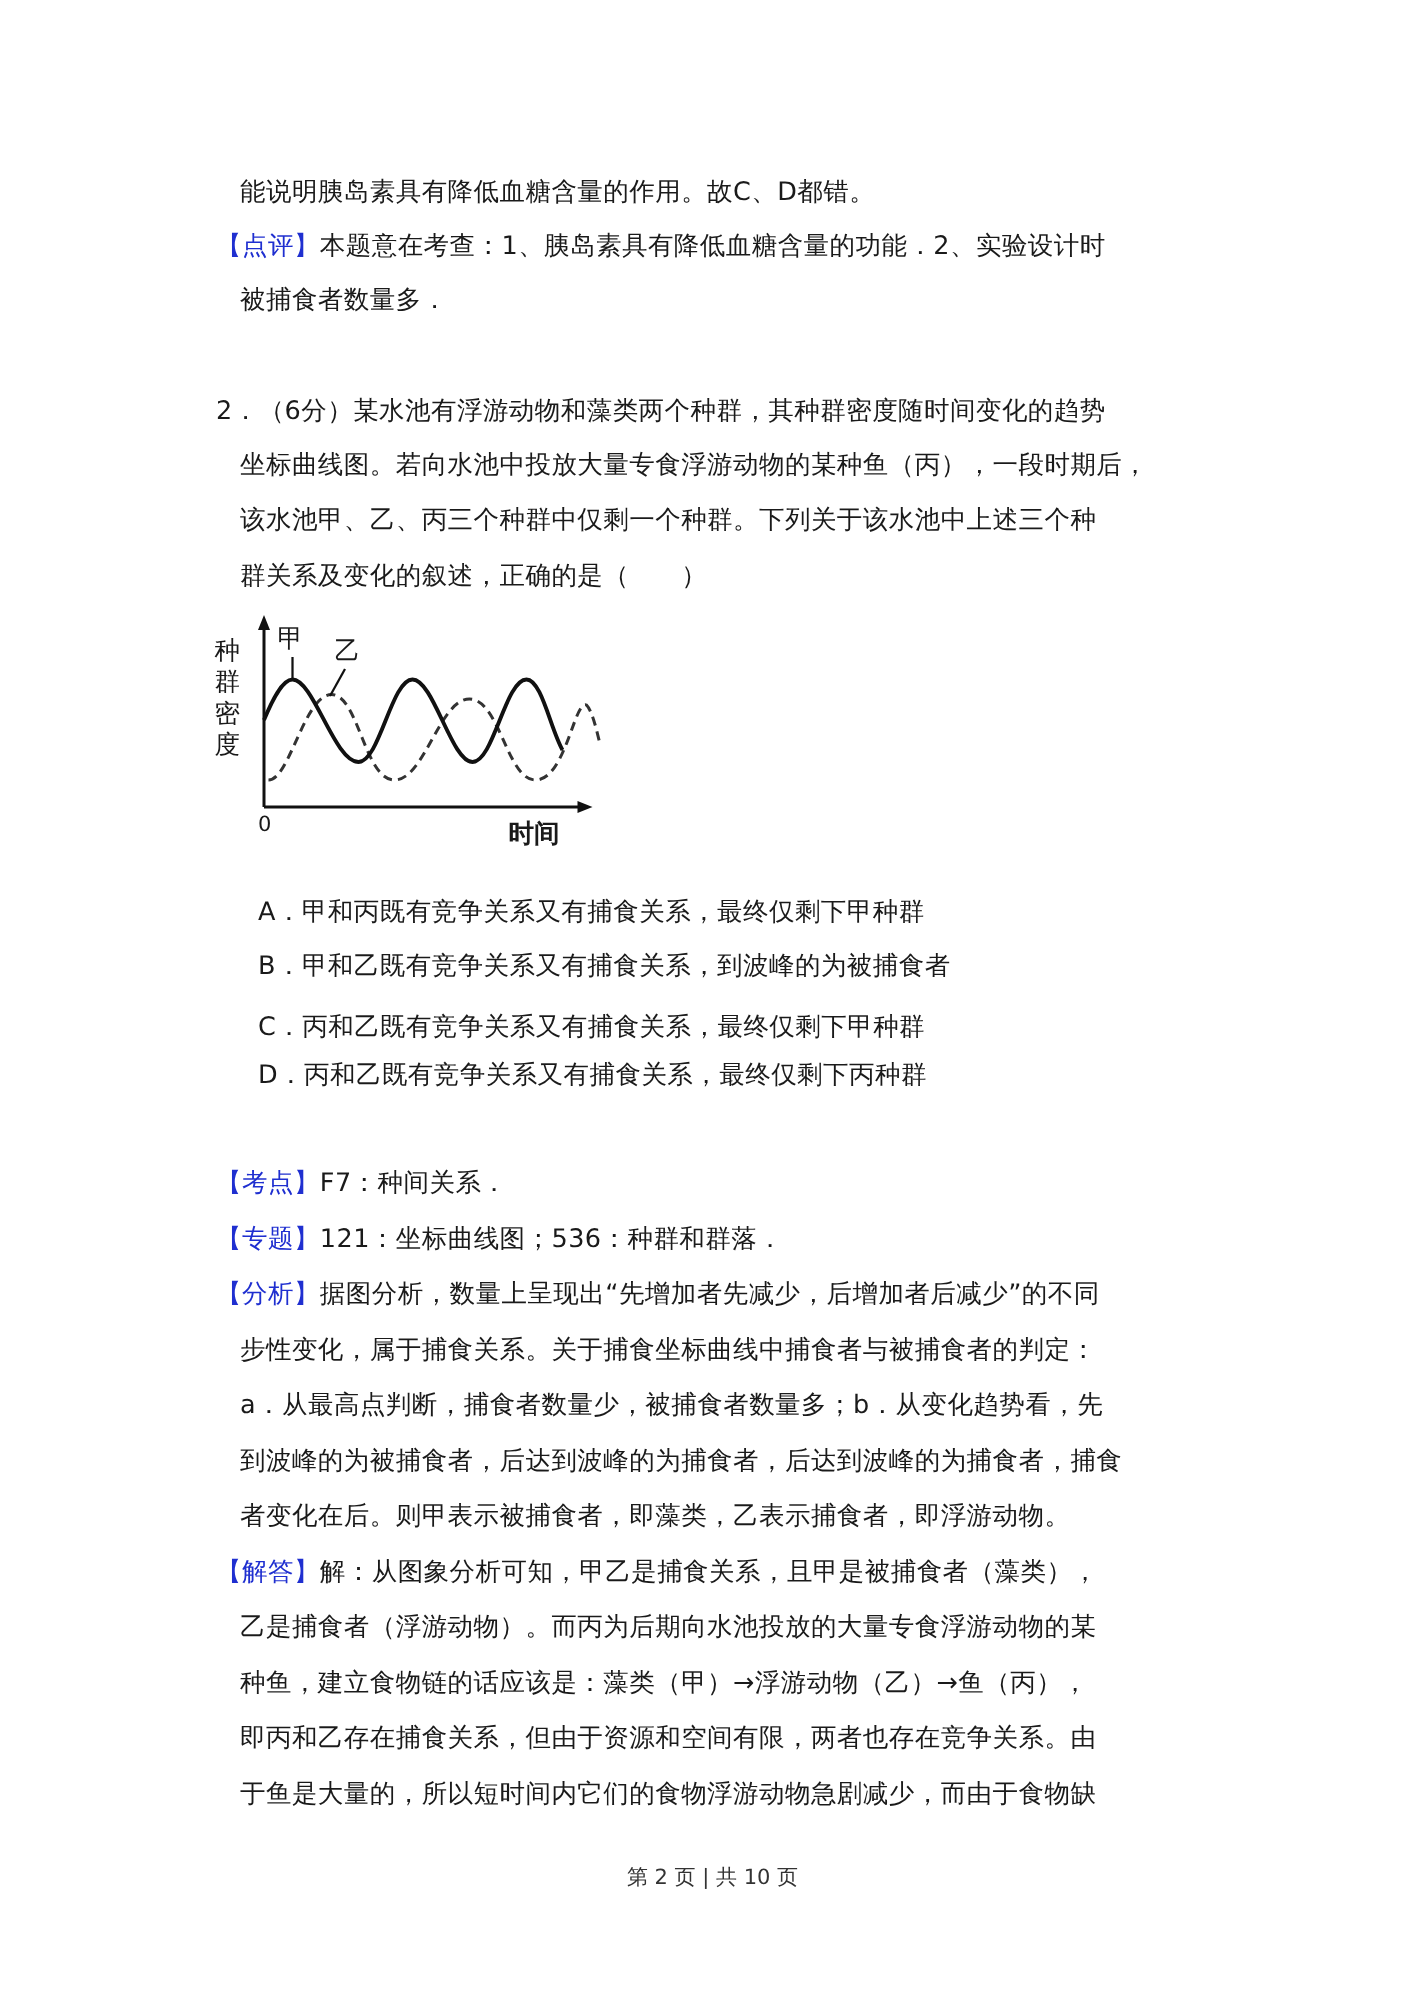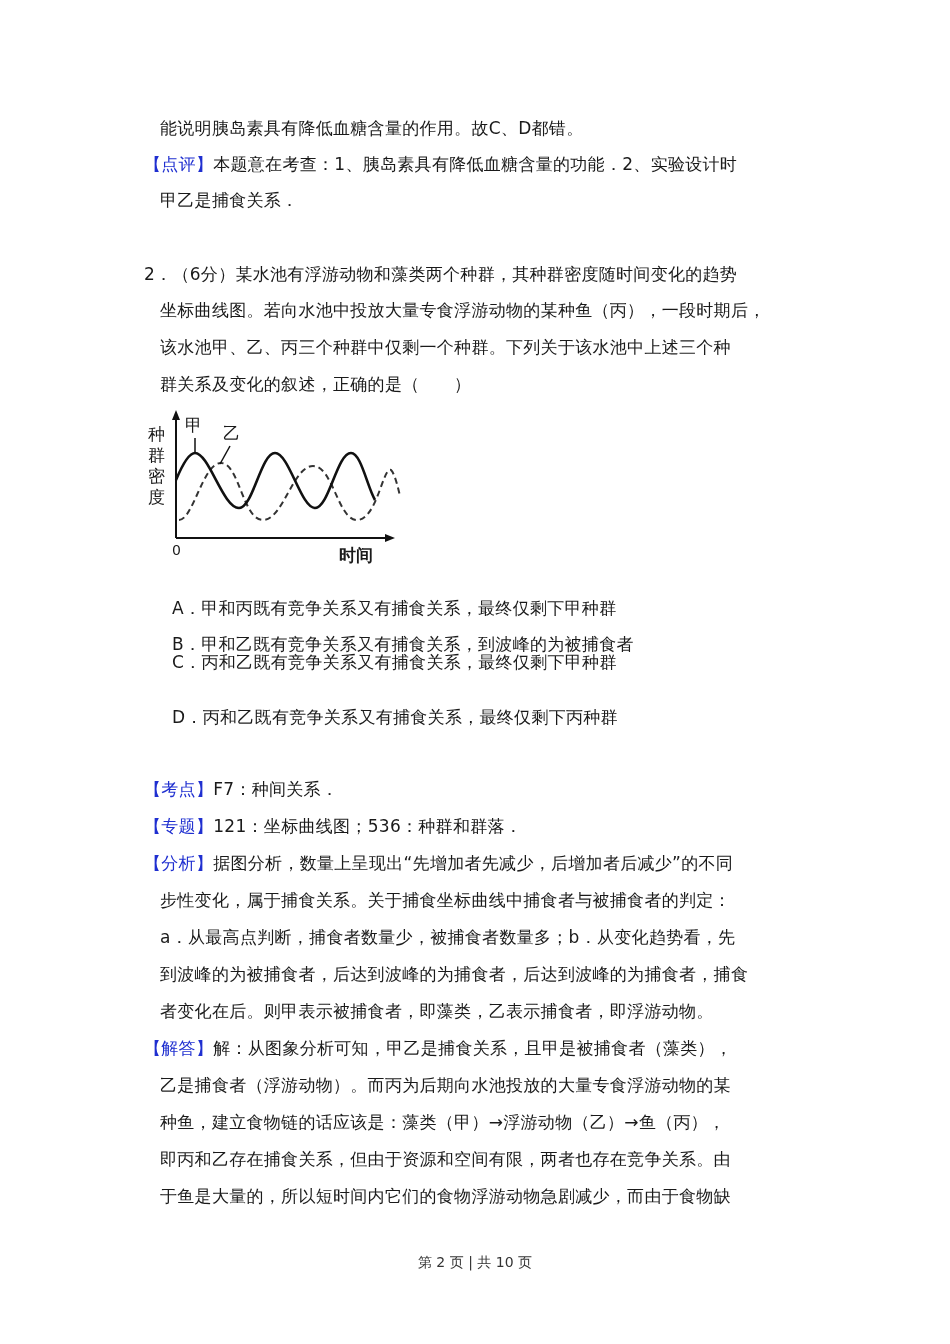--- a/index.html
+++ b/index.html
@@ -18,31 +18,31 @@
   .tag { color: #1f2fd0; text-align: right; }
   .indent { left: 160px; }
   .hang { left: 144px; }
   .opt { left: 172px; }
   .chart-wrap {
     position: absolute; left: 143px; top: 408px; width: 260px; height: 160px;
   }
   .chart-wrap svg { width: 260px; height: 160px; }
   .footer {
     position: absolute; top: 1243px; left: 0; width: 950px; text-align: center;
-    font-size: 14px; color: #333; margin-top: 11px;
+    font-size: 14px; color: #333;
   }
 </style>
 </head>
 <body>
 
 <div class="line indent" style="top:116px">能说明胰岛素具有降低血糖含量的作用。故C、D都错。</div>
 <div class="line hang" style="top:152px">
   <span class="tag">【点评】</span><span>本题意在考查：1、胰岛素具有降低血糖含量的功能．2、实验设计时</span>
 </div>
-<div class="line indent" style="top:188px">甲乙是捕食关系．</div>
+<div class="line indent" style="top:188px">被捕食者数量多．</div>
 
 <div class="line hang" style="top:262px">
   <span>2．</span><span>（6分）某水池有浮游动物和藻类两个种群，其种群密度随时间变化的趋势</span>
 </div>
 <div class="line indent" style="top:298px">坐标曲线图。若向水池中投放大量专食浮游动物的某种鱼（丙），一段时期后，</div>
 <div class="line indent" style="top:335px">该水池甲、乙、丙三个种群中仅剩一个种群。下列关于该水池中上述三个种</div>
 <div class="line indent" style="top:372px">群关系及变化的叙述，正确的是（　　）</div>
 
 <div class="chart-wrap">
   <svg viewBox="0 0 260 160" xmlns="http://www.w3.org/2000/svg">
@@ -53,34 +53,34 @@
     <polygon points="252,130 242,126 242,134" fill="#111"></polygon>
 
     <path d="M36,112 C50,112 60,55 78,55 C96,55 100,112 120,112 C140,112 150,58 170,58 C190,58 195,112 214,112 C234,112 240,58 248,62 C252,66 255,80 257,88" fill="none" stroke="#333" stroke-width="2" stroke-dasharray="6,4"></path>
 
     <path d="M33,72 C38,60 45,45 52,45 C66,45 80,100 96,100 C110,100 118,45 132,45 C146,45 158,100 172,100 C186,100 194,45 208,45 C218,45 224,78 232,92" fill="none" stroke="#111" stroke-width="2.6"></path>
 
     <line x1="52" y1="45" x2="52" y2="30" stroke="#111" stroke-width="1.5"></line>
     <line x1="77" y1="56" x2="87" y2="38" stroke="#111" stroke-width="1.5"></line>
   </svg>
   
-  <div style="position:absolute;left:0;top:16px;width:22px;font-size:17px;line-height:21px;text-align:right;white-space:normal;word-break:break-all;">种群密度</div>
+  <div style="position:absolute;left:0;top:16px;width:22px;font-size:17px;line-height:21px;text-align:left;white-space:normal;word-break:break-all;">种群密度</div>
   <div style="position:absolute;left:42px;top:6px;font-size:17px;">甲</div>
   <div style="position:absolute;left:80px;top:14px;font-size:17px;">乙</div>
   <div style="position:absolute;left:29px;top:134px;font-size:14px;">0</div>
   <div style="position:absolute;left:196px;top:136px;font-size:17px;font-weight:bold;">时间</div>
 </div>
 
 <div class="line opt" style="top:596px">
   <span>A．</span><span>甲和丙既有竞争关系又有捕食关系，最终仅剩下甲种群</span>
 </div>
 <div class="line opt" style="top:632px">
   <span>B．</span><span>甲和乙既有竞争关系又有捕食关系，到波峰的为被捕食者</span>
 </div>
-<div class="line opt" style="top:650px">
+<div class="line opt" style="top:673px">
   <span>C．</span><span>丙和乙既有竞争关系又有捕食关系，最终仅剩下甲种群</span>
 </div>
 <div class="line opt" style="top:705px">
   <span>D．</span><span>丙和乙既有竞争关系又有捕食关系，最终仅剩下丙种群</span>
 </div>
 
 <div class="line hang" style="top:777px">
   <span class="tag">【考点】</span><span>F7：种间关系．</span>
 </div>
 <div class="line hang" style="top:814px">

